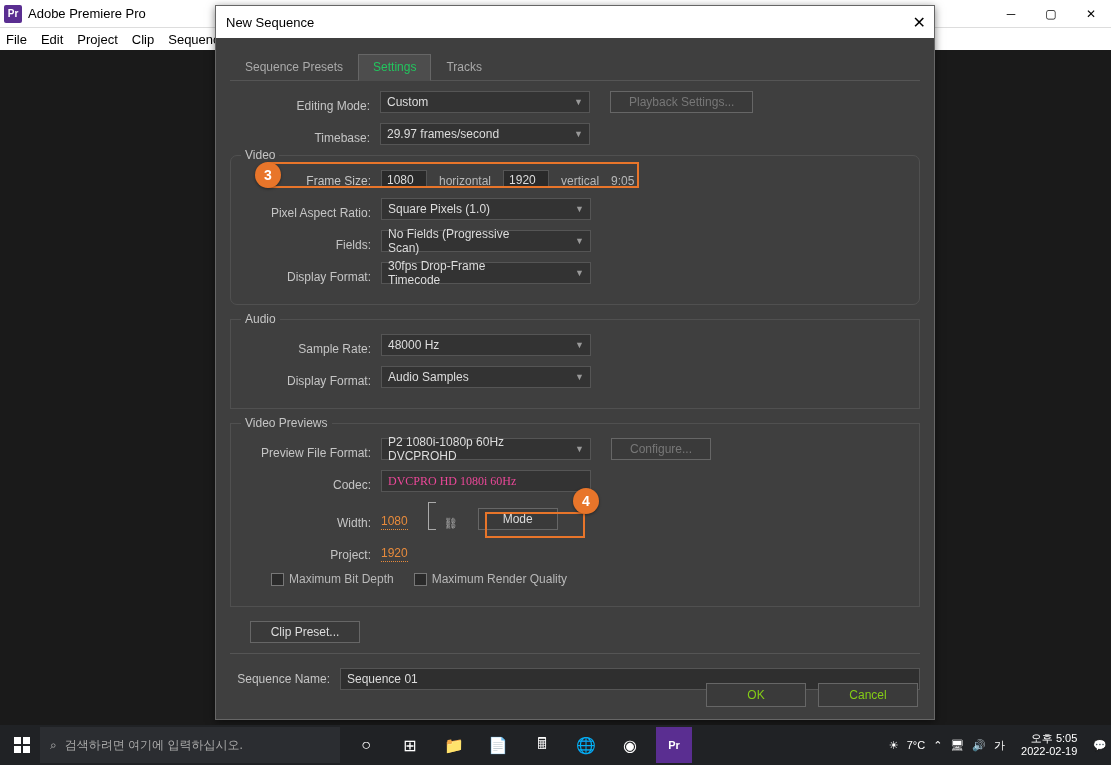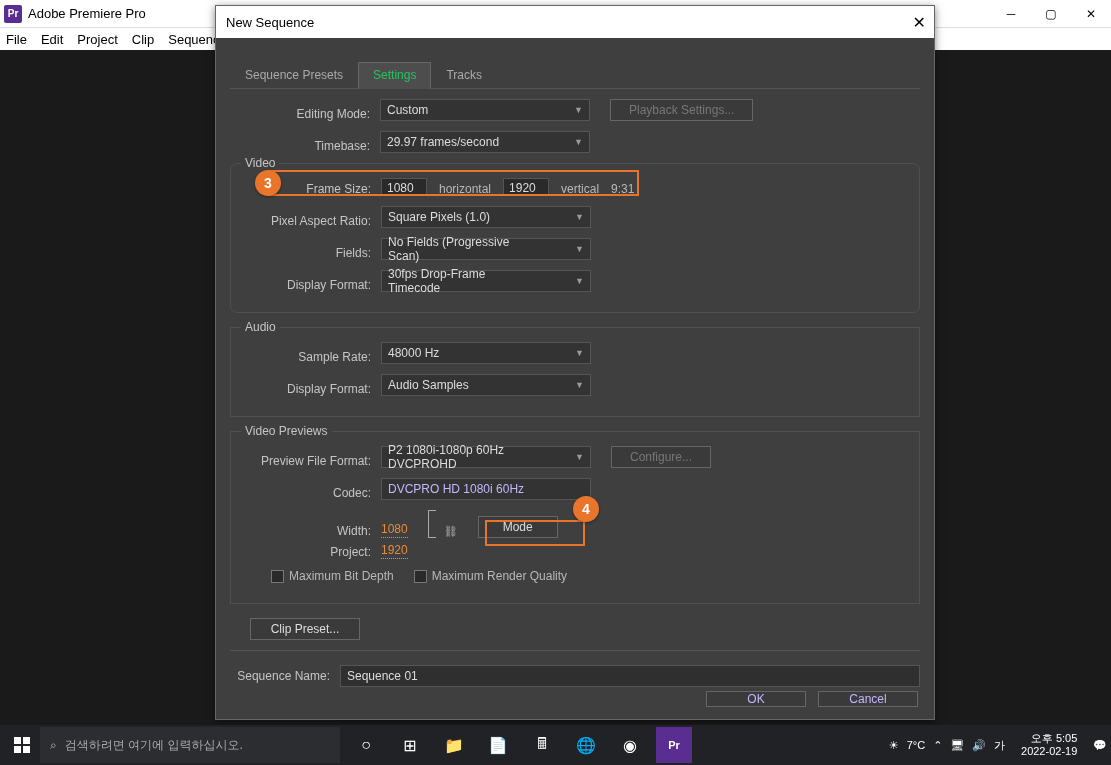--- a/index.html
+++ b/index.html
@@ -95,21 +95,21 @@
   font-size: 13px;
   position: relative;
 }
 .dialog-close {
   position: absolute;
   right: 8px;
   font-size: 16px;
   color: #000;
 }
 .dialog-body {
-  padding: 24px 14px 10px 14px;
+  padding: 16px 14px 10px 14px;
   height: calc(100% - 30px);
   overflow: hidden;
   position: relative;
 }
 
 
 .tabs {
   display: flex;
   gap: 0;
   border-bottom: 1px solid #555;
@@ -147,21 +147,21 @@
   color: #ddd;
   padding: 3px 6px;
   width: 210px;
   height: 22px;
   display: flex;
   align-items: center;
   justify-content: space-between;
   font-size: 12px;
   gap: 40px;
 }
-.select.disabled { color: #c4b5fd; }
+.select.disabled { color: #ec4899; font-family: Liberation Serif, serif; }
 .chevron { font-size: 9px; color: #999; }
 .num-input {
   background: #2a2a2a;
   border: 1px solid #555;
   color: #ddd;
   padding: 2px 5px;
   width: 46px;
   height: 18px;
   text-align: left;
   font-size: 12px;
@@ -248,24 +248,24 @@
 
 .dlg-footer {
   position: absolute;
   right: 16px;
   bottom: 14px;
   display: flex;
   gap: 12px;
 }
 .dlg-btn {
   width: 100px;
-  height: 16px;
+  height: 24px;
   background: #3a3a3a;
   border: 1px solid #666;
-  color: #c4b5fd;
+  color: #84cc16;
   display: flex;
   align-items: center;
   justify-content: center;
 }
 
 
 .taskbar {
   position: absolute;
   left: 0; right: 0; bottom: 0;
   height: 40px;
@@ -379,21 +379,21 @@
 
     <div class="fieldset" style="position:relative;border-radius:7px;">
       <span class="legend">Video</span>
 
       <div class="row" style="position:relative;">
         <span class="label">Frame Size:</span>
         <span class="num-input">1080</span>
         <span style="margin:0 12px;">horizontal</span>
         <span class="num-input">1920</span>
         <span style="margin:0 12px;">vertical</span>
-        <span>9:31</span>
+        <span>9:05</span>
       </div>
 
       <div class="row">
         <span class="label">Pixel Aspect Ratio:</span>
         <div class="select">
           <span>Square Pixels (1.0)</span>
           <span class="chevron">▼</span>
         </div>
       </div>
       <div class="row">
@@ -443,21 +443,21 @@
         </div>
         <div style="width:20px"></div>
         <div class="btn disabled">Configure...</div>
       </div>
       <div class="row">
         <span class="label">Codec:</span>
         <div class="select disabled">
           <span>DVCPRO HD 1080i 60Hz</span>
         </div>
       </div>
-      <div class="row" style="margin-bottom:5px;">
+      <div class="row" style="margin-bottom:16px;">
         <span class="label">Width:</span>
         <span class="link-input">1080</span>
         <span class="linkchain" style="margin-left:20px;"></span>
         <span style="margin-right:20px;font-size:11px;">⛓</span>
         <div class="btn" style="width:80px;">Mode</div>
       </div>
       <div class="row">
         <span class="label">Project:</span>
         <span class="link-input">1920</span>
       </div>

